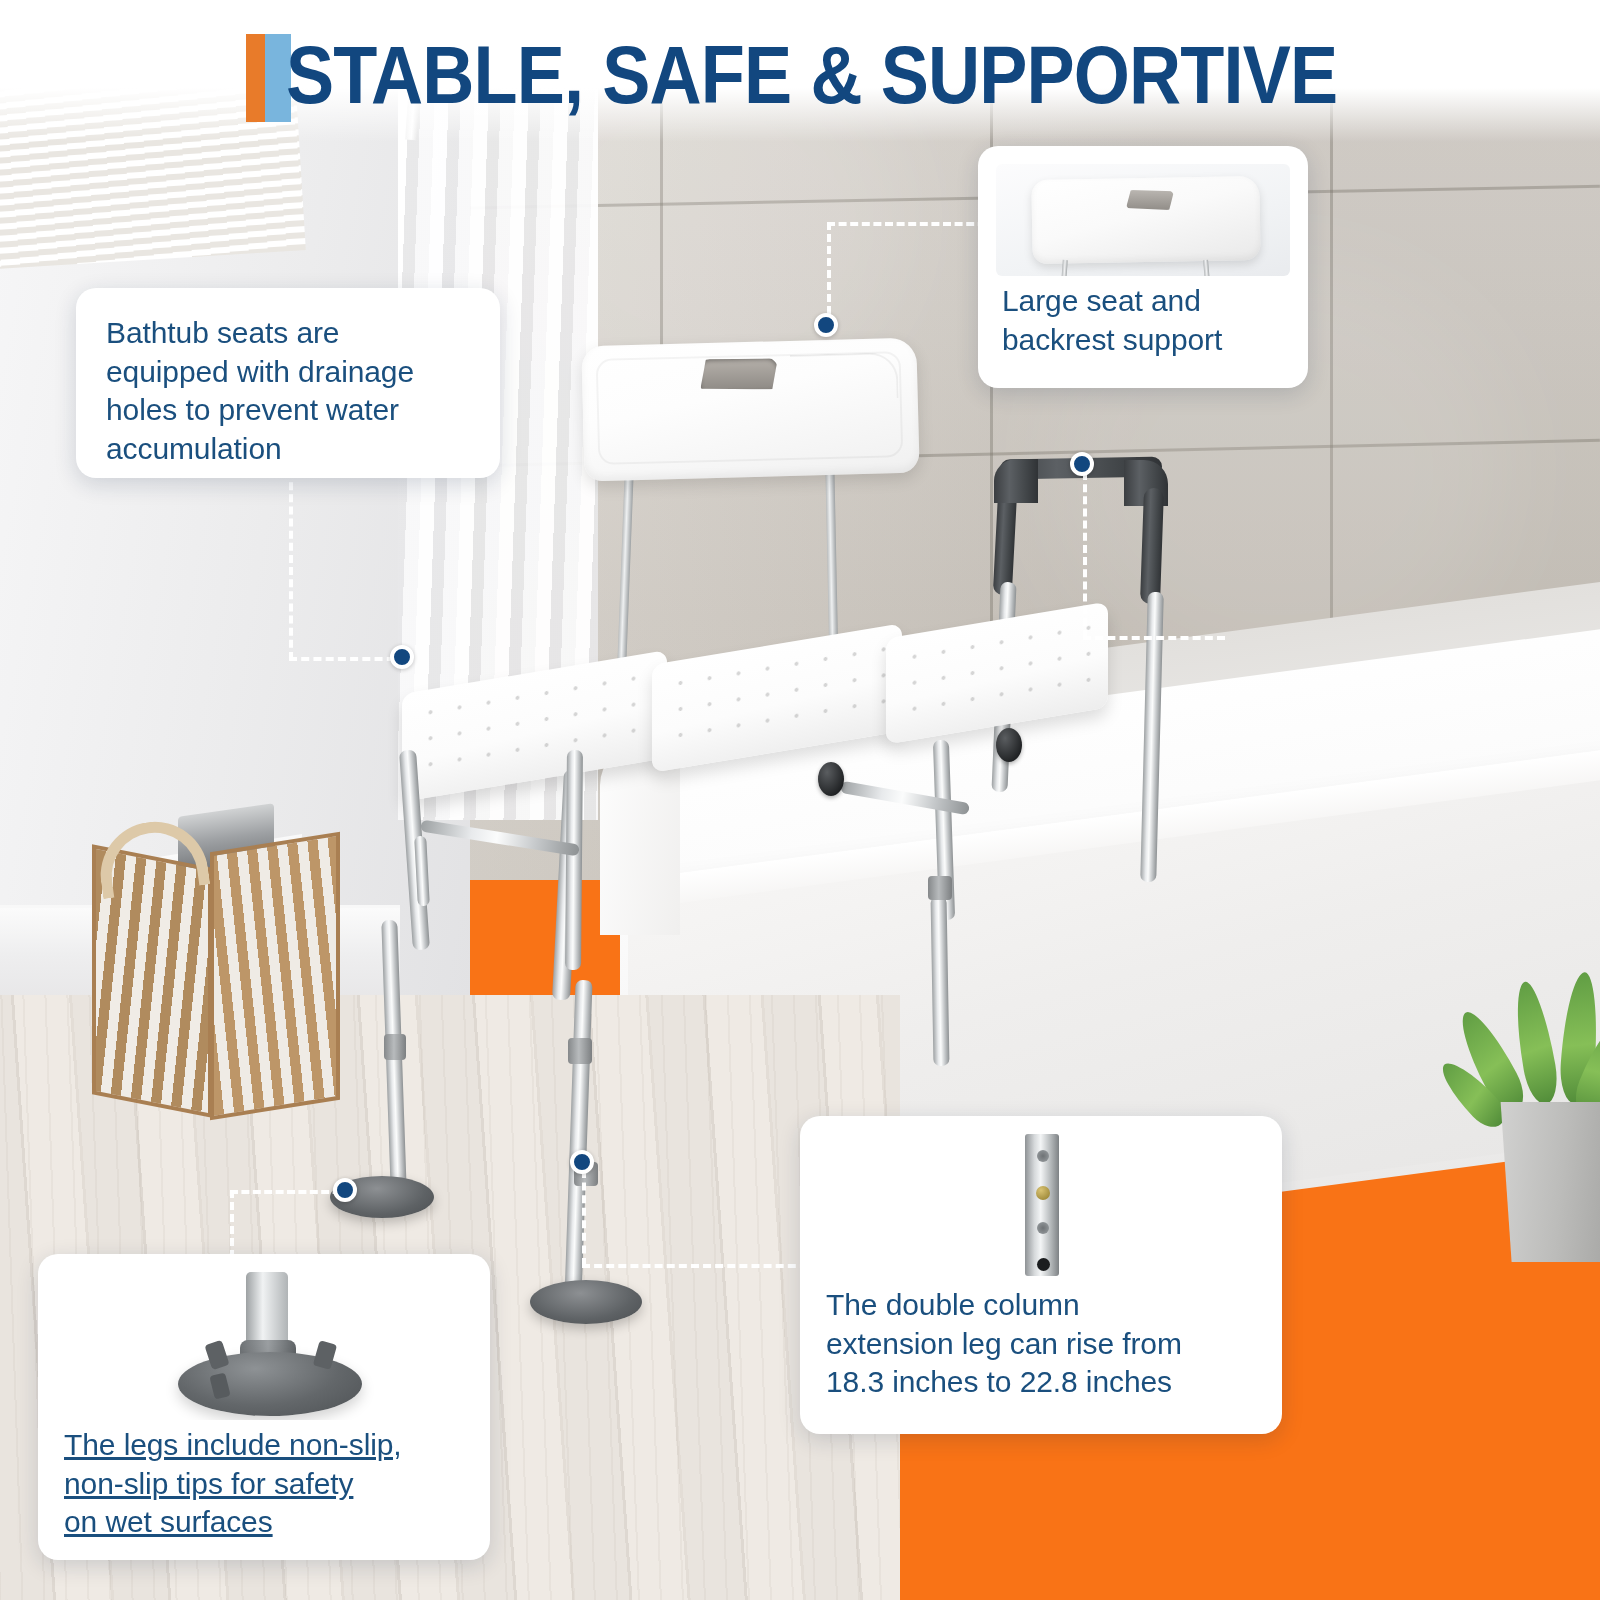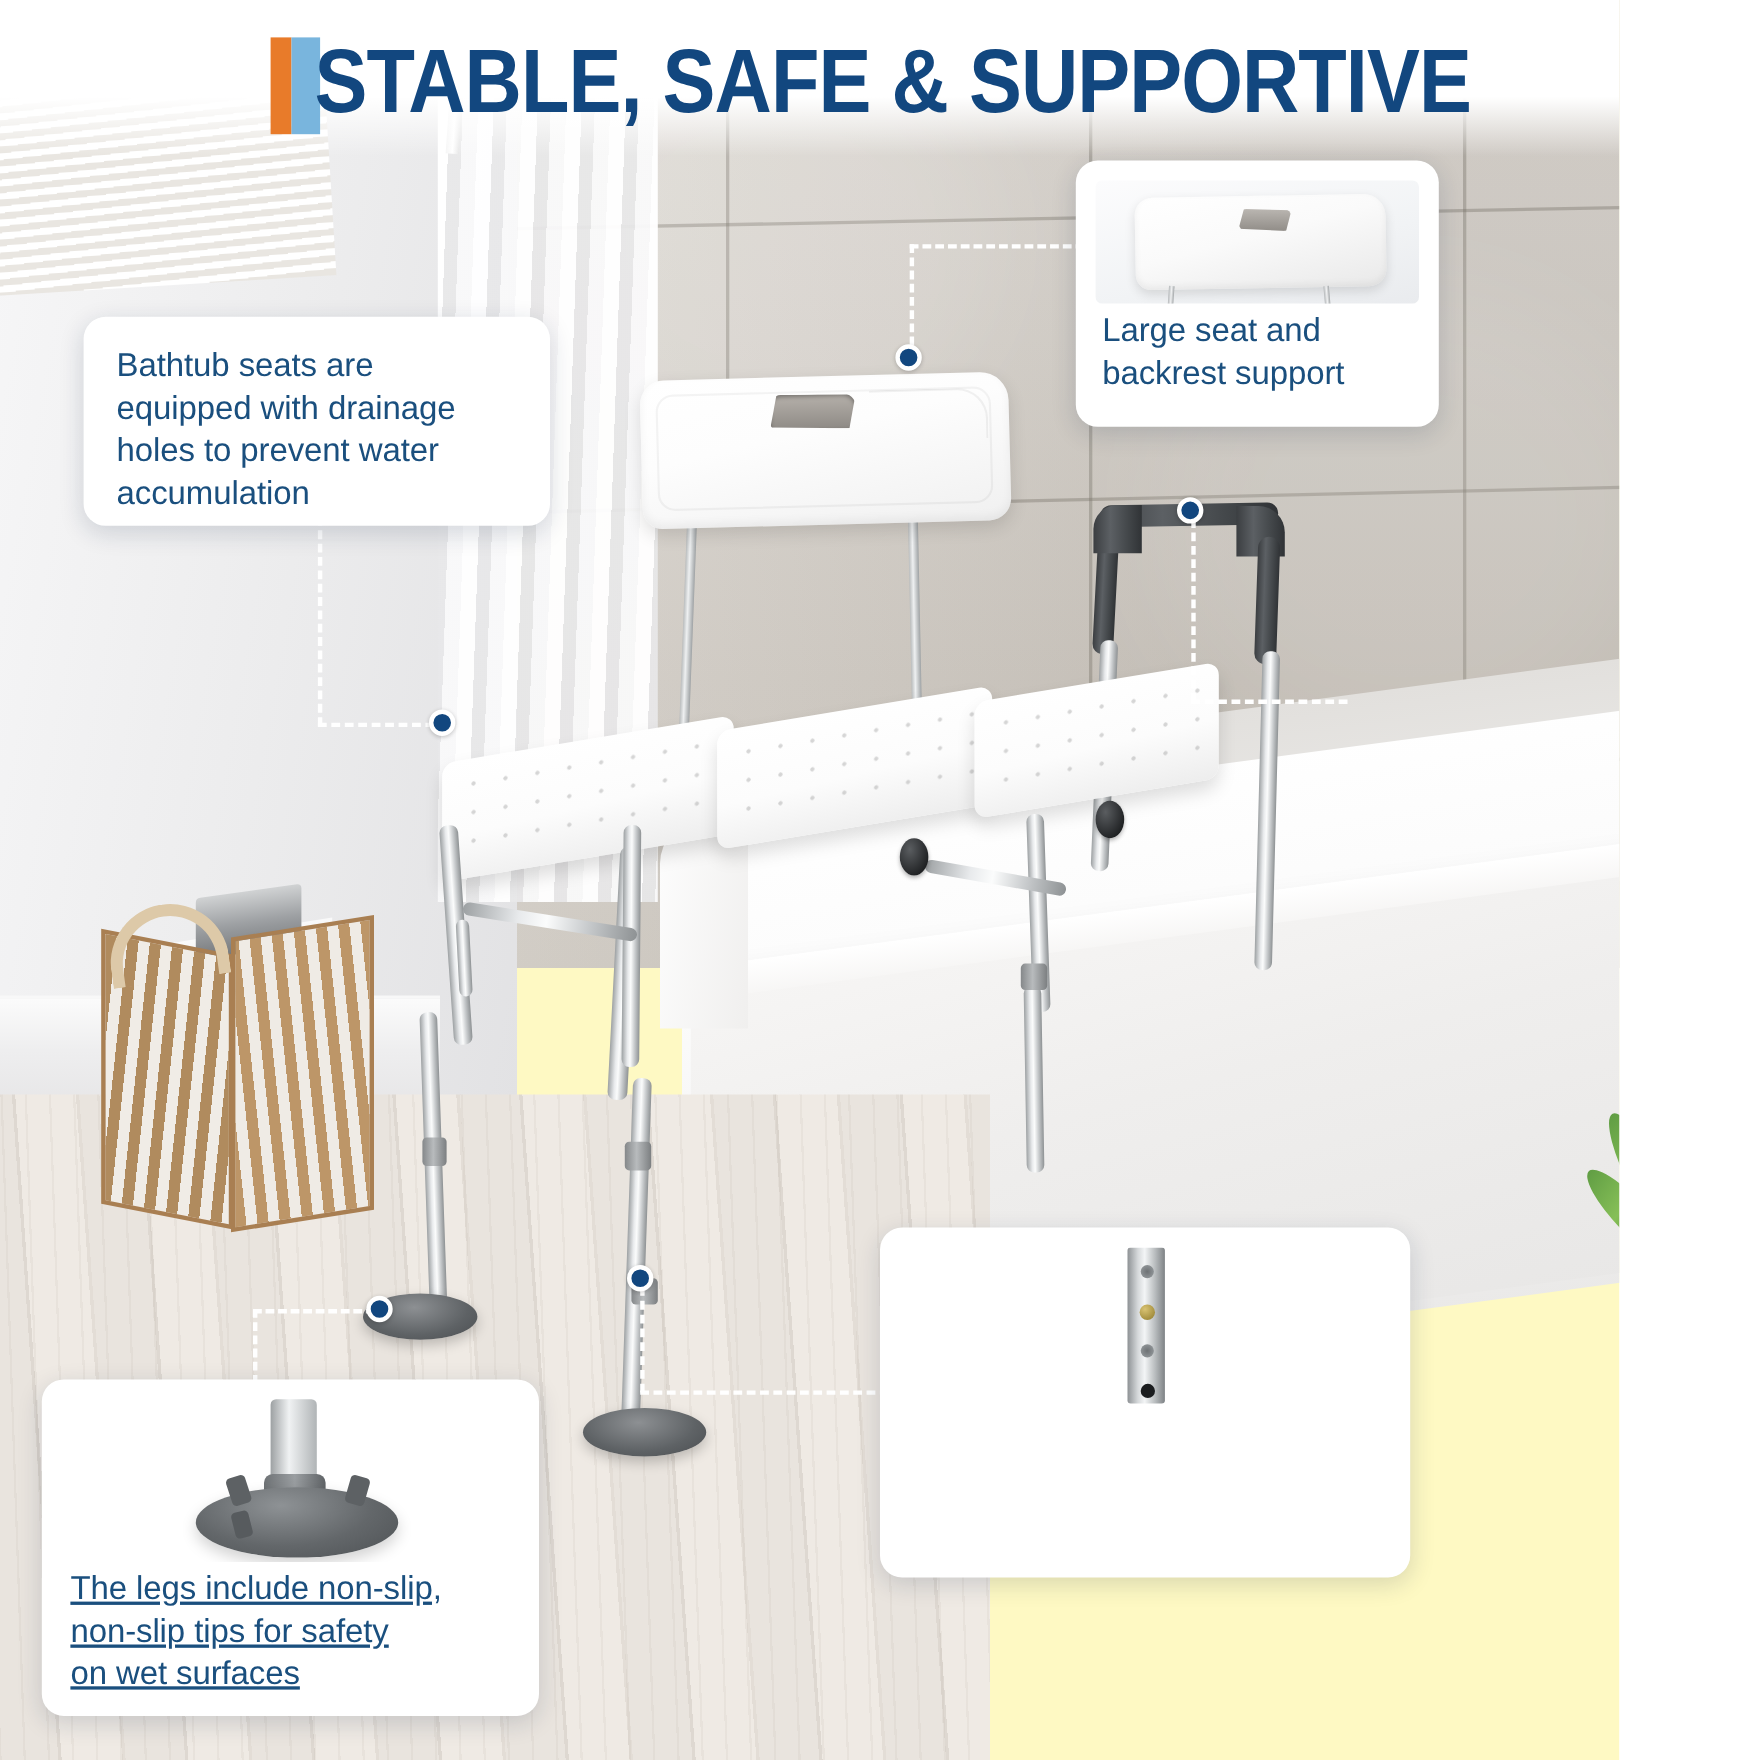--- a/index.html
+++ b/index.html
@@ -5,24 +5,24 @@
   * { box-sizing: border-box; margin: 0; padding: 0; }
   html, body { width: 1600px; height: 1600px; }
   body {
     font-family: "Liberation Sans", sans-serif;
     background: #ffffff;
     overflow: hidden;
   }
 
   #stage {
     position: relative;
-    width: 1472px;
+    width: 1600px;
     height: 1600px;
     overflow: hidden;
-    background: #fef9c3;
+    background: #f97316;
   }
 
   
   .scene { position: absolute; inset: 0; overflow: hidden; }
 
   
   .tile-wall {
     position: absolute; left: 430px; top: 0; width: 1170px; height: 880px;
     background:
       linear-gradient(95deg, rgba(255,255,255,.22), rgba(0,0,0,.05) 60%),
@@ -513,15 +513,18 @@
                   border-radius:3px;"></div>
       <div style="position:absolute;left:24px;top:16px;width:12px;height:12px;
                   background:radial-gradient(circle,#6e7275,#9ba0a3);border-radius:50%;"></div>
       <div style="position:absolute;left:23px;top:52px;width:14px;height:14px;
                   background:radial-gradient(circle at 35% 30%,#d9c373,#8f7a2a);border-radius:50%;"></div>
       <div style="position:absolute;left:24px;top:88px;width:12px;height:12px;
                   background:radial-gradient(circle,#6e7275,#9ba0a3);border-radius:50%;"></div>
       <div style="position:absolute;left:24px;top:124px;width:13px;height:13px;
                   background:#1b1d1f;border-radius:50%;"></div>
     </div>
+    <div class="card-text" style="padding:0 4px;">The double column
+extension leg can rise from
+18.3 inches to 22.8 inches</div>
   </div>
 
 </div>
 
 </body></html>

